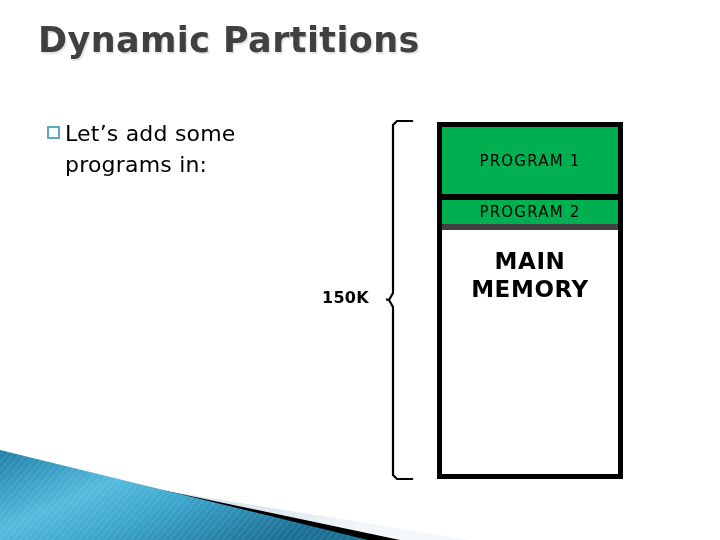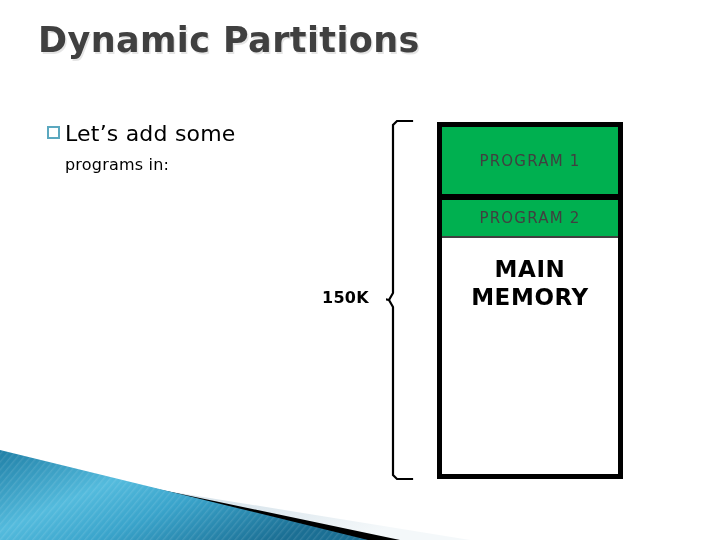--- a/index.html
+++ b/index.html
@@ -57,21 +57,21 @@
   .bullet-text {
     font-family: "DejaVu Sans", sans-serif;
     font-size: 22px;
     line-height: 31px;
     color: #000000;
     letter-spacing: 0.2px;
     text-align: right;
   }
   .bullet-line2 {
     font-family: "DejaVu Sans", sans-serif;
-    font-size: 16px;
+    font-size: 22px;
     line-height: 31px;
     color: #000000;
     letter-spacing: 0.2px;
     margin-left: 18px;
   }
 
   
   #brace {
     position: absolute;
     left: 386px;
@@ -100,36 +100,36 @@
     top: 122px;
     width: 186px;
     height: 357px;
     box-sizing: border-box;
     border: 5px solid #000000;
     background: #ffffff;
   }
   .mem-block {
     box-sizing: border-box;
     background: #00b050;
-    color: #404040;
+    color: #000000;
     display: flex;
     align-items: center;
     justify-content: center;
     font-family: "DejaVu Sans", sans-serif;
     font-size: 15px;
     letter-spacing: 1.2px;
     width: 100%;
   }
   #program1-block {
     height: 73px;
     border-bottom: 6px solid #000000;
   }
   #program2-block {
-    height: 38px;
-    border-bottom: 2px solid #404040;
+    height: 30px;
+    border-bottom: 6px solid #404040;
   }
   #free-space {
     height: 230px;
     background: #ffffff;
     display: flex;
     align-items: flex-start;
     justify-content: center;
     padding-top: 17px;
     box-sizing: border-box;
   }

